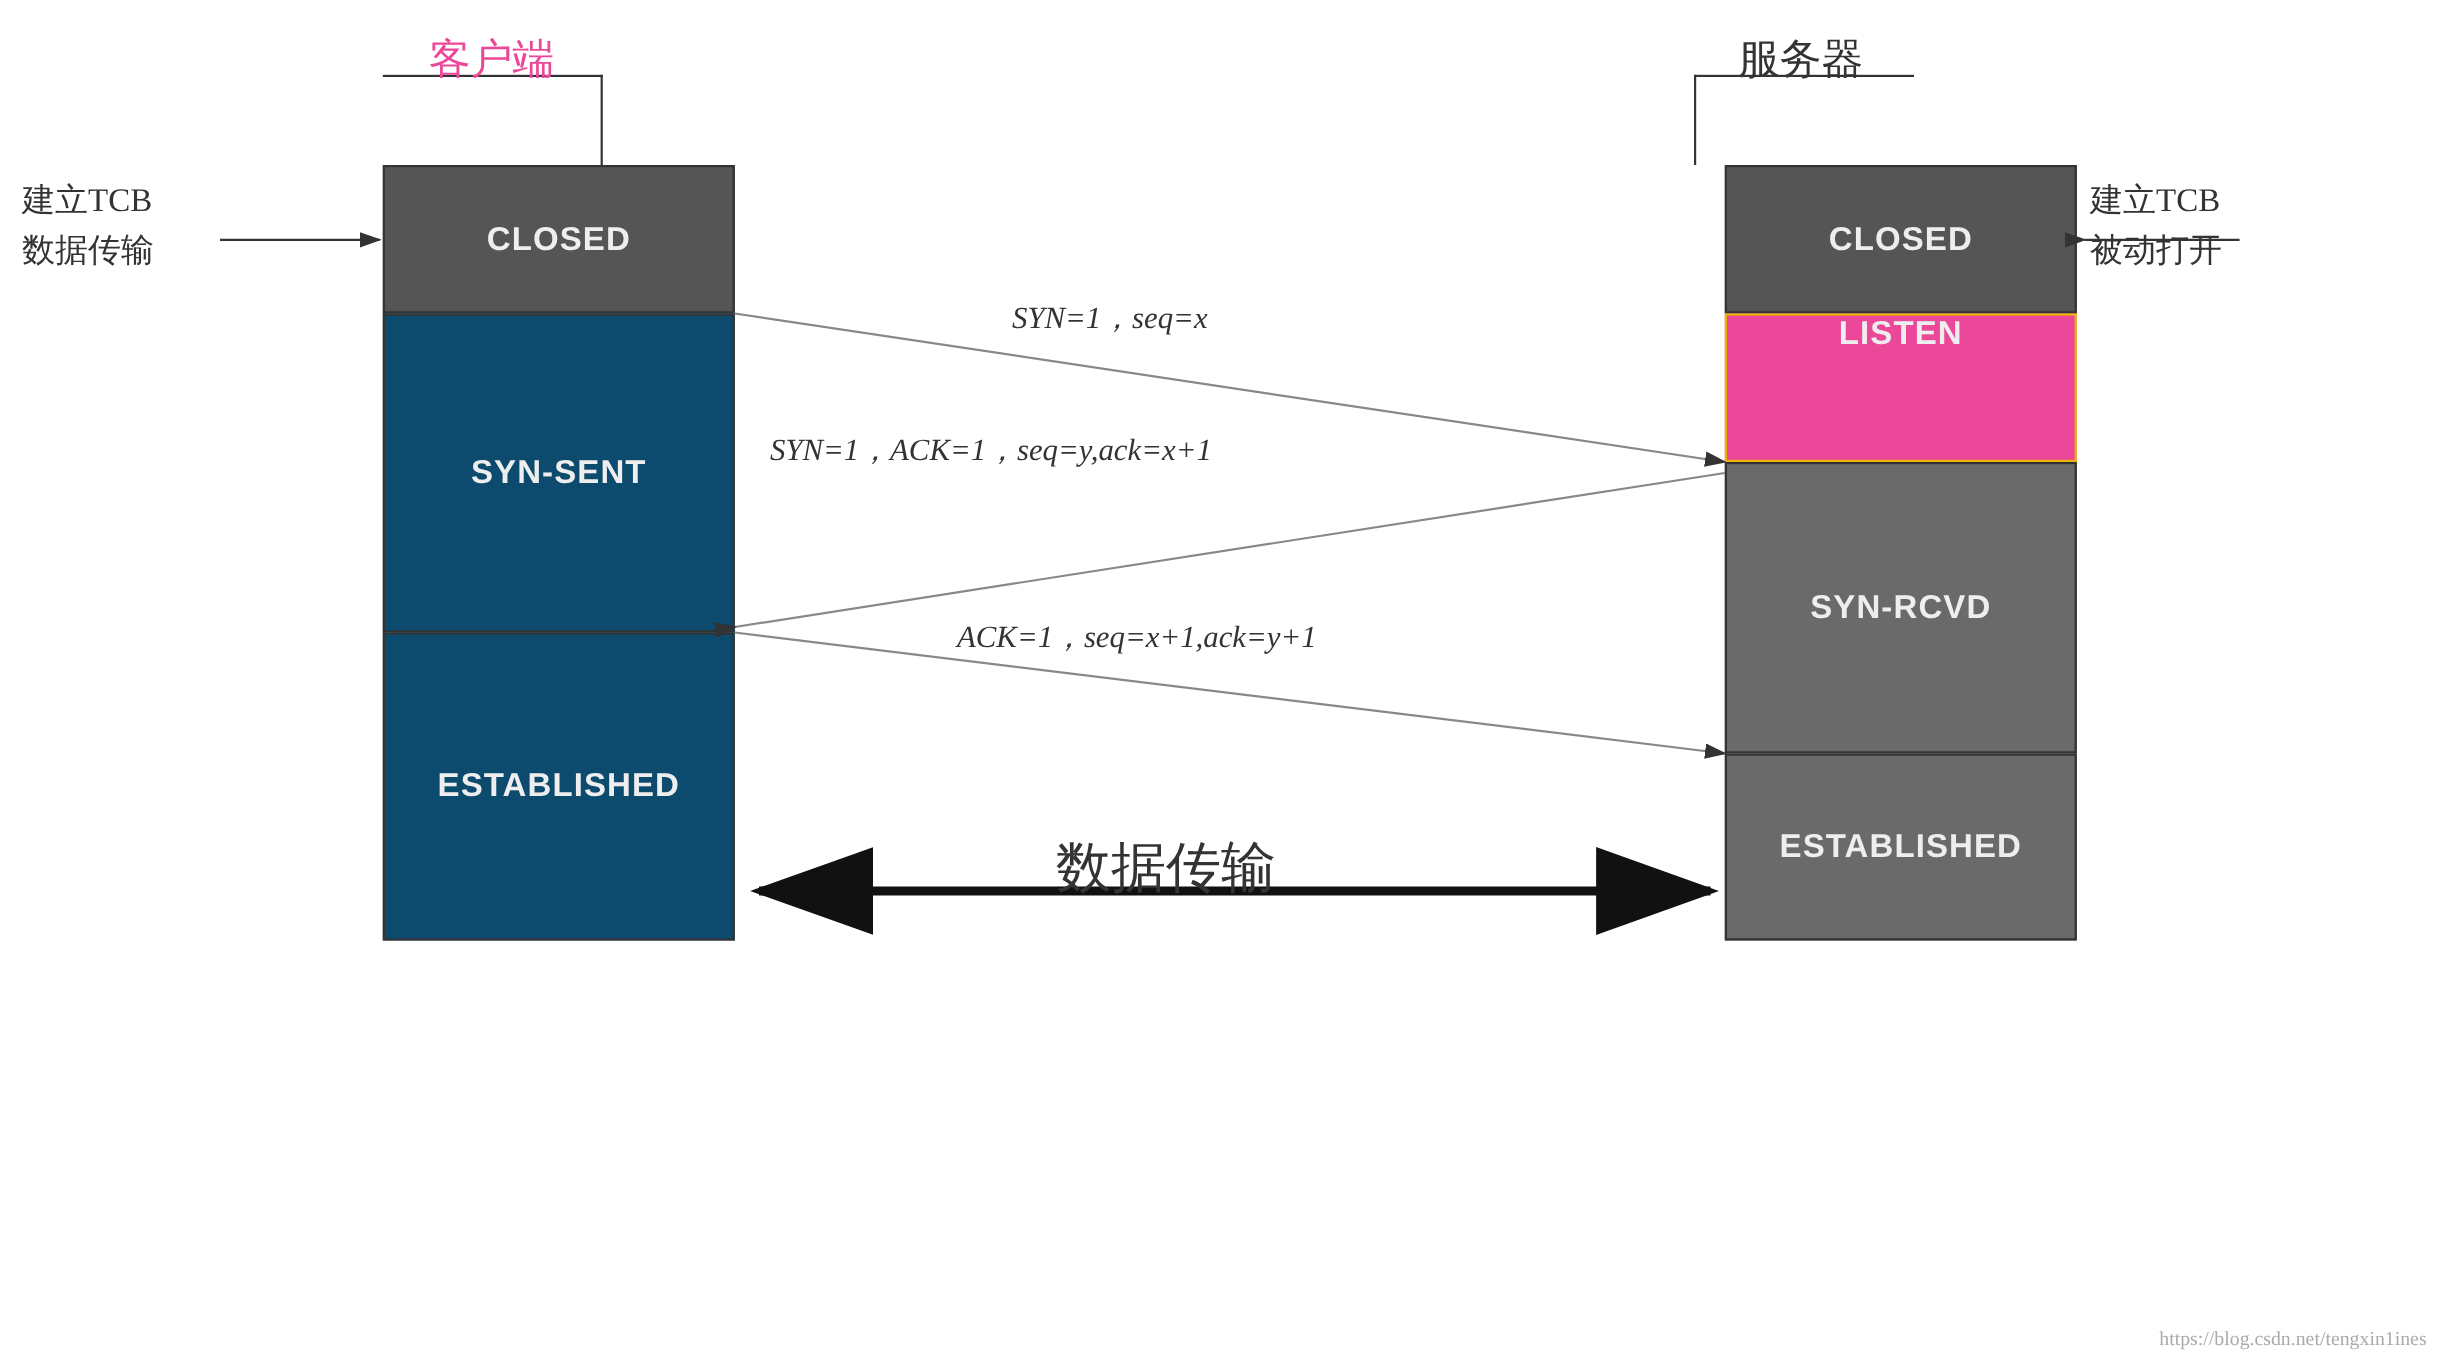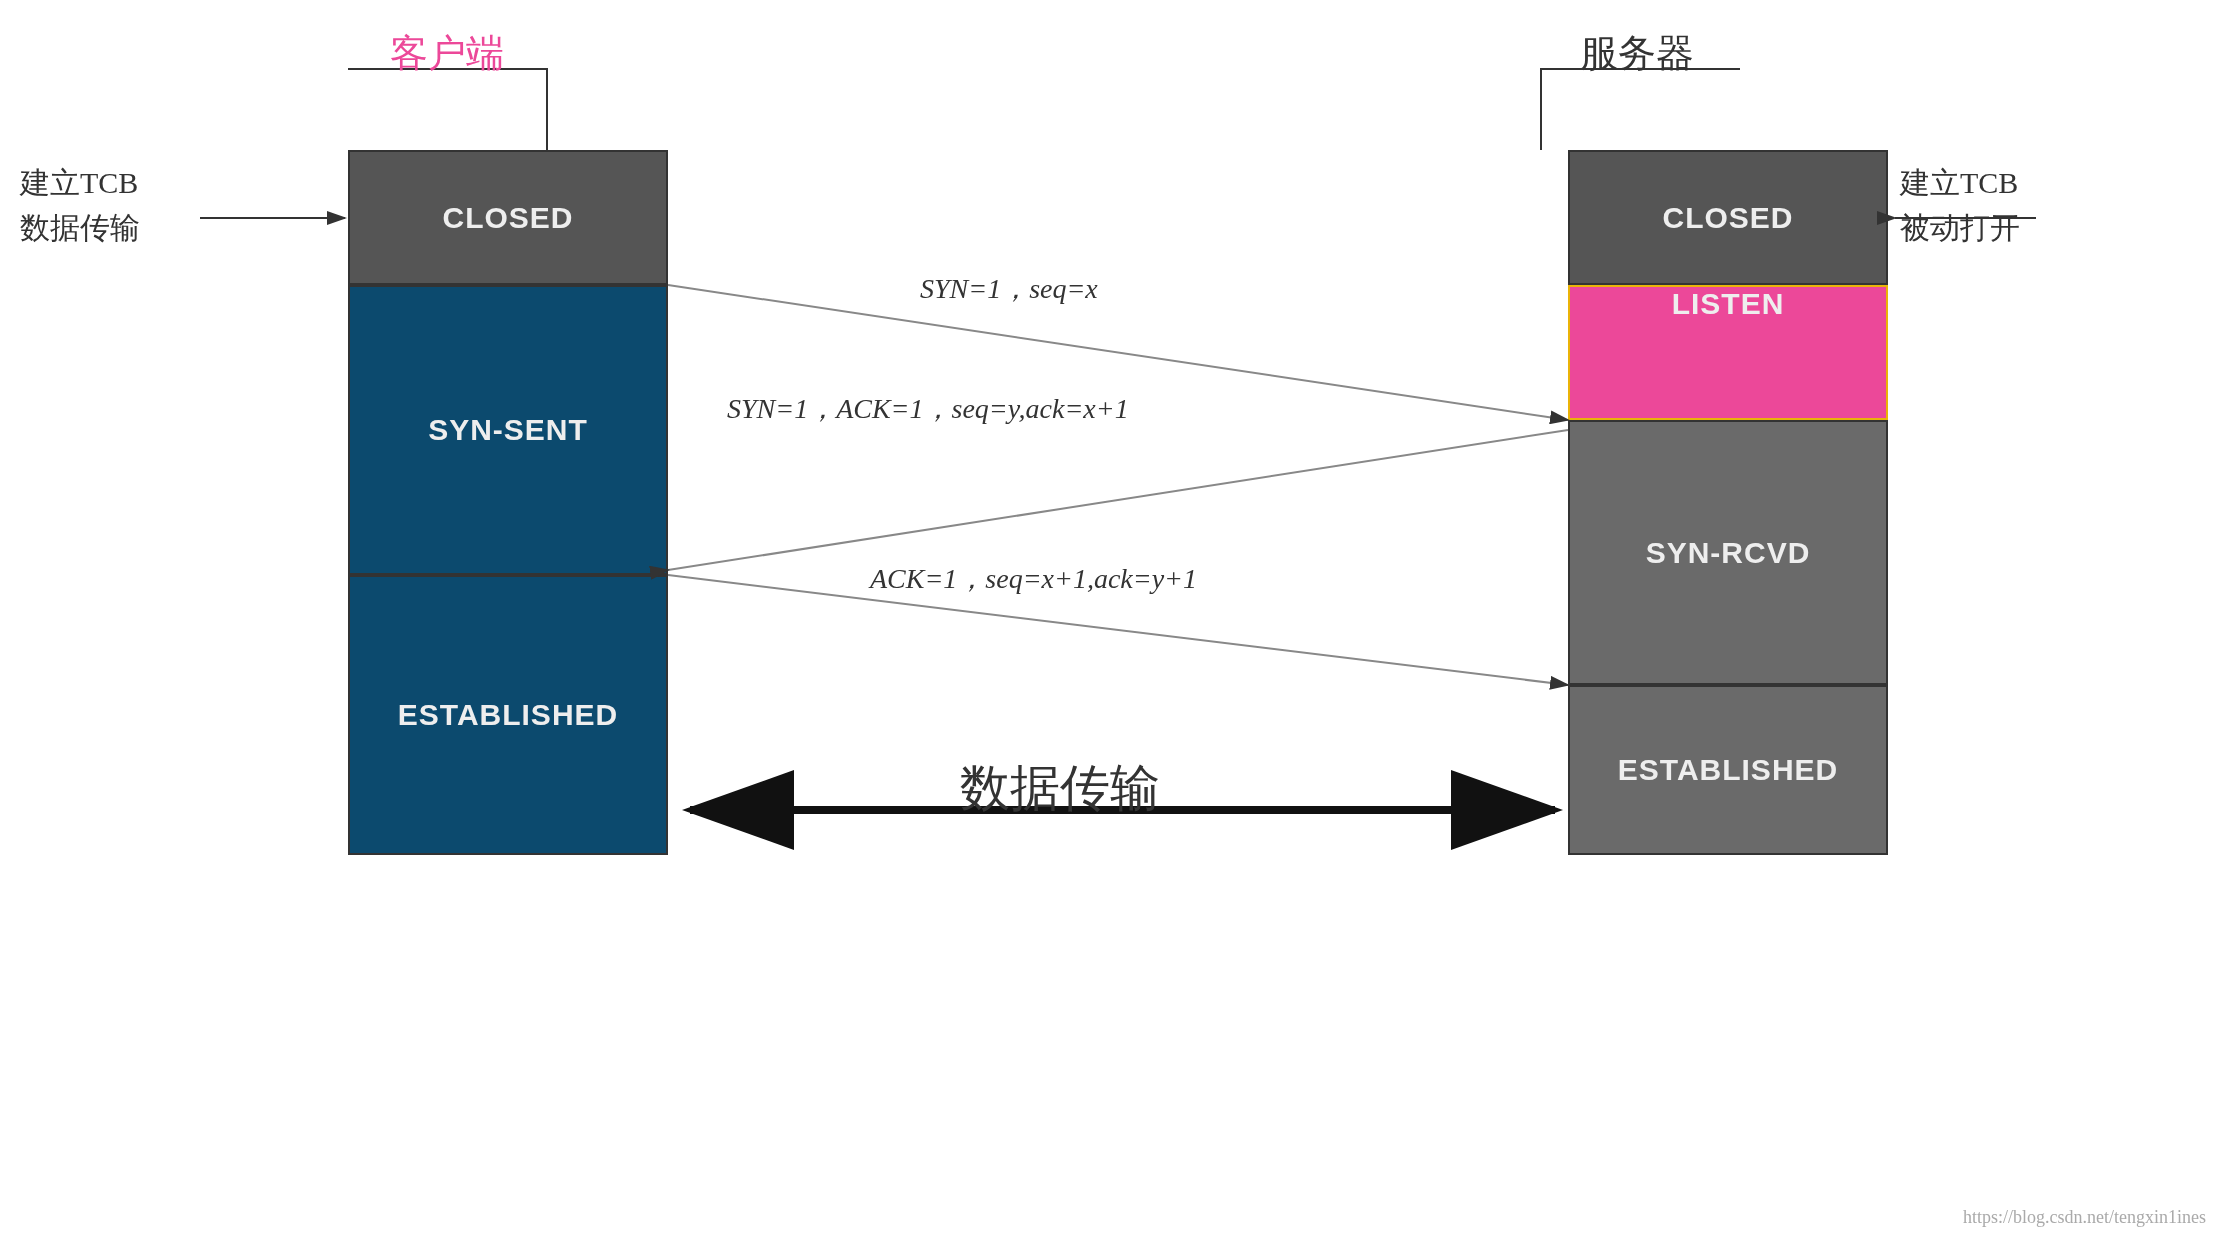--- a/index.html
+++ b/index.html
@@ -210,21 +210,20 @@
   </div>
 
   <div style="
     position:absolute;
     left:700px; top:390px;
     font-family:'Times New Roman',Times,serif;
     font-style:italic;
     font-size:28px;
     color:#333;
     white-space:nowrap;
-    margin-left:27px;
   ">
     <span>SYN=1，ACK=1，seq=y,ack=x+1</span>
   </div>
 
   <div style="
     position:absolute;
     left:870px; top:560px;
     font-family:'Times New Roman',Times,serif;
     font-style:italic;
     font-size:28px;

